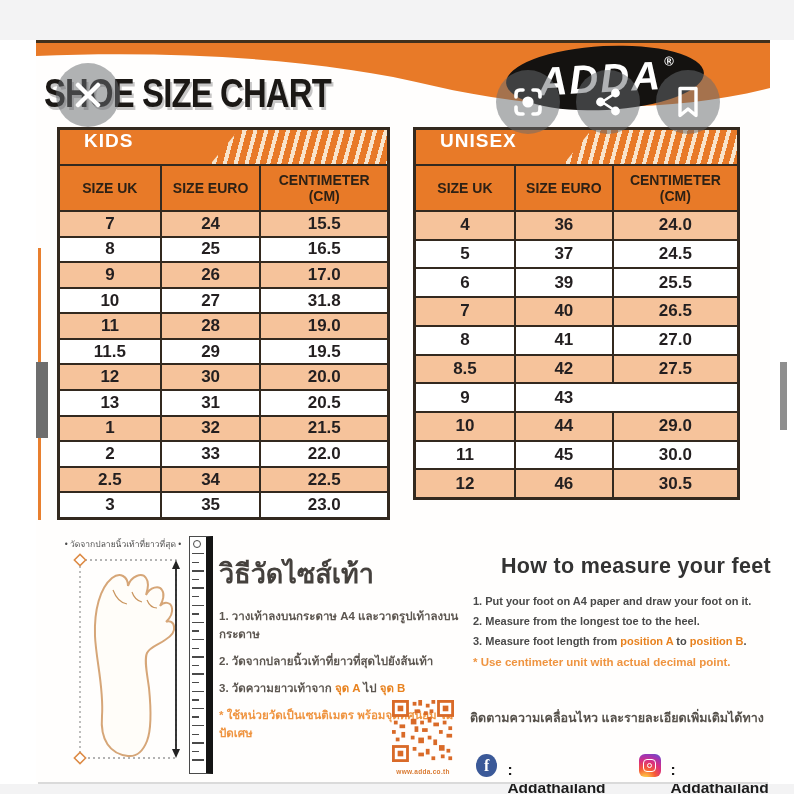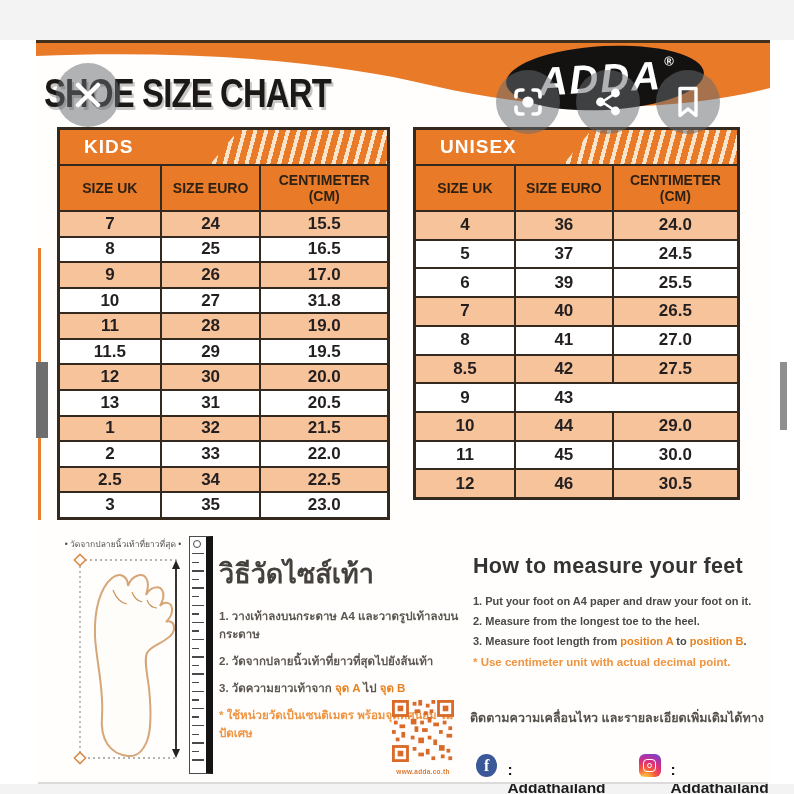--- a/index.html
+++ b/index.html
@@ -26,21 +26,21 @@
     position:relative; top:-14px; left:3px; font-weight:700; }
 
   
   .viewer-btn { width:64px; height:64px; border-radius:50%;
     background:rgba(103,107,112,.52); display:flex; align-items:center;
     justify-content:center; z-index:20; cursor:pointer; }
 
   
   .size-table { top:87px; border:3px solid #33291f; background:#fff; }
   .t-title { position:relative; height:34px; background:#e87a28; display:flex;
-    align-items:center; overflow:hidden; }
+    overflow:hidden; }
   .t-title .label { color:#fff; font-weight:700; font-size:19px; letter-spacing:1px;
     padding-left:24px; z-index:2; }
   .t-title .stripes { position:absolute; right:0; top:0; bottom:0; width:54%;
     background:repeating-linear-gradient(105deg, rgba(250,238,218,.92) 0 4px,
       rgba(250,238,218,0) 4px 10.5px);
     clip-path:polygon(16% 0,100% 0,100% 100%,0 100%); }
   .t-head { display:flex; height:46px; background:#e87a28; border-top:2.8px solid #33291f; }
   .t-h { display:flex; align-items:center; justify-content:center; text-align:center;
     font-weight:700; font-size:14px; line-height:1.15; color:#2d2115; padding:2px; }
   .t-h + .t-h { border-left:2.8px solid #33291f; }
@@ -75,21 +75,21 @@
 
   
   .th-block { left:183px; top:512px; width:254px; }
   .th-title { font-size:27px; font-weight:700; color:#45413d; margin-bottom:12px; }
   .step { font-size:11.5px; font-weight:700; color:#5c5650; margin-top:9px; }
   .orange { color:#e8821f; }
   .note { font-size:11.5px; font-weight:700; color:#ef9440; margin-top:9px; }
 
   .en-block { left:437px; top:514px; width:298px; }
   .en-title { font-size:21.5px; font-weight:700; color:#333; margin-bottom:16px;
-    letter-spacing:.3px; }
+    letter-spacing:.3px;text-align:right; }
   .en-block .step { font-size:11px; color:#494949; margin-top:8px; }
 
   
   .qr-wrap { left:352px; top:660px; width:70px; text-align:center; }
   .qr-caption { font-size:6.5px; font-weight:700; color:#d97b33; margin-top:2px;
     letter-spacing:.3px; }
   .follow-thai { left:434px; top:668px; width:310px; font-size:12.5px; font-weight:700;
     color:#55504a; }
   .social-row { left:440px; top:694px; display:flex; align-items:center; gap:10px; }
   .fb-icon { width:23px; height:23px; border-radius:50%; background:#3b5998; color:#fff;

